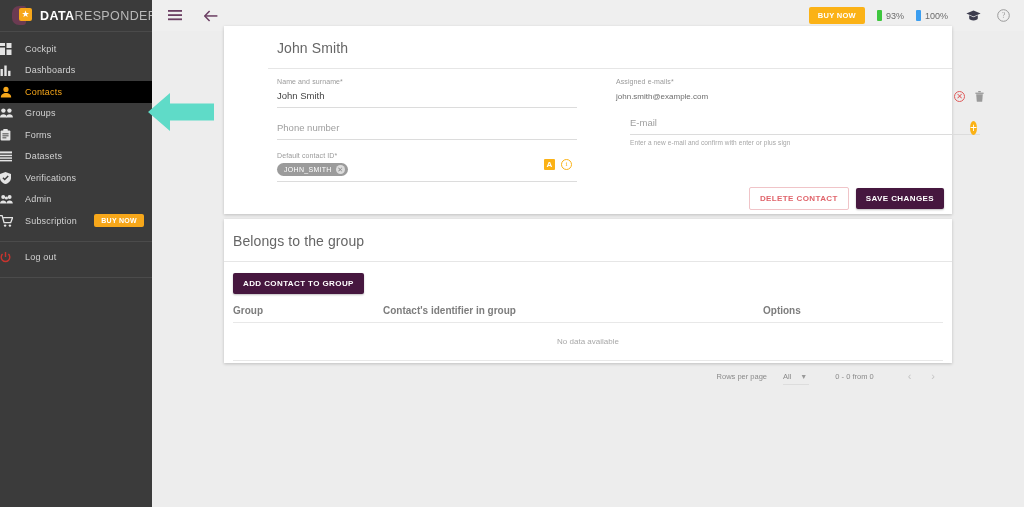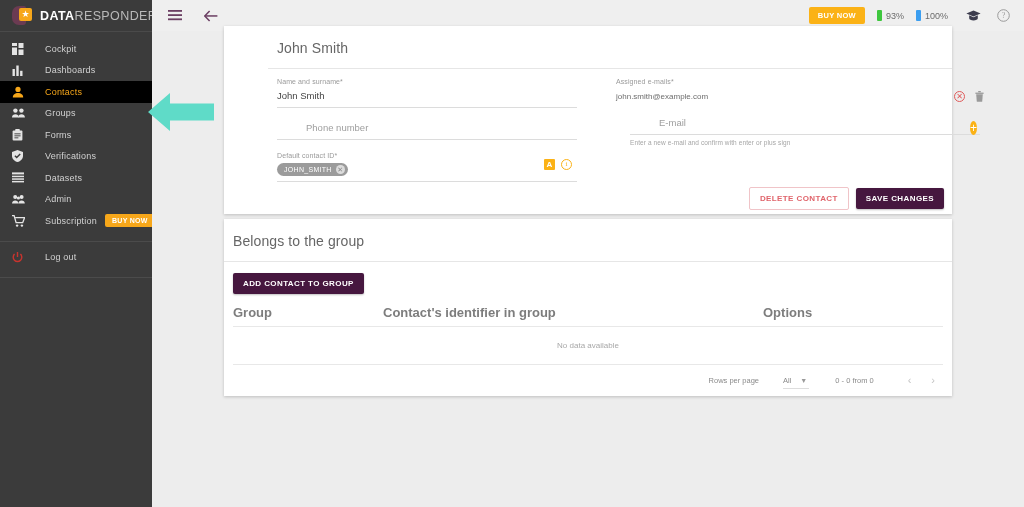--- a/index.html
+++ b/index.html
@@ -34,24 +34,23 @@
     background: #f7a71a; border-radius: 2px;
     color: #fff; font-size: 9px; line-height: 13px; text-align: center;
   }
   .logo-text { font-size: 12.5px; letter-spacing: .4px; white-space: nowrap; }
   .logo-text b { color: #ffffff; font-weight: bold; }
   .logo-text span { color: #b9b9b9; font-weight: normal; }
 
   .nav { padding-top: 6px; }
   .nav-item {
     display: flex; align-items: center;
-    height: 21.5px; padding-left: 12px;
+    height: 21.5px; 
     font-size: 9px; color: #d2d2d2; letter-spacing: .2px;
     position: relative;
-    gap: 8px;
   }
   .nav-item.active { background: #000000; color: #f7a71a; }
   .nav-item.active .nav-ico { color: #f7a71a; }
   .nav-ico {
     width: 17px; flex: none; display: flex; align-items: center;
     color: #e4e4e4; margin-right: 8px;
   }
   .nav-label { flex: 1; }
   .buy-pill {
     background: #f7a71a; color: #fff; font-size: 7px; font-weight: bold;
@@ -90,33 +89,33 @@
     background: #ededed;
   }
 
   
   .card {
     position: absolute;
     background: #ffffff;
     box-shadow: 0 1px 3px rgba(0,0,0,.20);
   }
   #card-contact { left: 72px; top: -5px; width: 728px; height: 188px; padding-left: 44px; }
-  #card-group   { left: 72px; top: 188px; width: 728px; height: 177px; }
+  #card-group   { left: 72px; top: 188px; width: 728px; height: 144px; }
 
   .card-title {
     font-size: 14px; color: #666; font-weight: normal;
     padding: 14px 0 0 9px; letter-spacing: .1px;
   }
   .card-rule { height: 1px; background: #e6e6e6; margin-top: 12px; }
 
   .form-area { position: relative; padding: 0; }
   .fgroup { position: absolute; }
   .flabel { font-size: 7px; color: #9a9a9a; letter-spacing: .1px; }
   .fvalue { font-size: 9.5px; color: #454545; padding-top: 5px; }
-  .fplace { font-size: 9.5px; color: #9e9e9e; padding-top: 5px; margin-left: 29px; }
+  .fplace { font-size: 9.5px; color: #9e9e9e; padding-top: 5px; }
   .fline { height: 1px; background: #dcdcdc; margin-top: 6px; }
   .fhelp { font-size: 6.5px; color: #a5a5a5; padding-top: 4px; letter-spacing: .1px; }
 
   .chip {
     display: inline-flex; align-items: center;
     background: #9b9b9b; color: #fff;
     font-size: 7px; letter-spacing: .3px;
     height: 13px; padding: 0 3px 0 7px; border-radius: 7px;
   }
   .chip-x {
@@ -146,25 +145,25 @@
 
   .btn {
     font-size: 8px; font-weight: bold; letter-spacing: .4px;
     padding: 6px 10px; border-radius: 2px; display: inline-block;
     text-align: center;
   }
   .btn-outline-danger { color: #e0646b; background: #fff; border: 1px solid #f0c4c8; }
   .btn-purple { color: #fff; background: #46173f; box-shadow: 0 1px 2px rgba(0,0,0,.25); }
 
   
-  .thead { display: flex; font-size: 13px; color: #7d7d7d; font-weight: bold; }
+  .thead { display: flex; font-size: 10px; color: #7d7d7d; font-weight: bold; }
   .trule { height: 1px; background: #e8e8e8; }
   .tempty { text-align: center; font-size: 8px; color: #a8a8a8; padding: 14px 0; }
   .tfoot { display: flex; align-items: center; justify-content: flex-end; font-size: 7.5px; color: #8a8a8a; }
-  .rpp-sel { display: flex; align-items: center; margin-left: 24px; }
+  .rpp-sel { display: flex; align-items: center; margin-left: 16px; }
   .rpp-line { width: 26px; height: 1px; background: #ddd; position: absolute; bottom: -4px; left: 0; }
   .chev { color: #c4c4c4; font-size: 11px; }
 
   
   #arrow {
     position: absolute; left: 148px; top: 91px;
     width: 66px; height: 42px;
   }
 </style>
 </head>
@@ -237,38 +236,38 @@
               <rect x="2.4" y="4.4" width="6.2" height="0.9" fill="#3b3b3b"></rect>
               <rect x="2.4" y="6.4" width="6.2" height="0.9" fill="#3b3b3b"></rect>
               <rect x="2.4" y="8.4" width="4" height="0.9" fill="#3b3b3b"></rect>
             </svg>
         </span>
         <span class="nav-label">Forms</span>
       </div>
 
       <div class="nav-item">
         <span class="nav-ico">
-          <svg width="11" height="12" viewBox="0 0 11 12">
-              <path d="M5.5 0 L11 2 V6 C11 9 8.5 11.3 5.5 12 C2.5 11.3 0 9 0 6 V2 Z" fill="currentColor"></path>
-              <path d="M2.9 5.8 L4.7 7.6 L8.2 3.9" stroke="#3b3b3b" stroke-width="1.4" fill="none"></path>
-            </svg>
-        </span>
-        <span class="nav-label">Verifications</span>
-      </div>
-
-      <div class="nav-item">
-        <span class="nav-ico">
           <svg width="12" height="11" viewBox="0 0 12 11">
               <rect x="0" y="0.4" width="12" height="2" fill="currentColor"></rect>
               <rect x="0" y="3.7" width="12" height="1.5" fill="currentColor"></rect>
               <rect x="0" y="6.3" width="12" height="1.5" fill="currentColor"></rect>
               <rect x="0" y="8.9" width="12" height="1.5" fill="currentColor"></rect>
             </svg>
         </span>
         <span class="nav-label">Datasets</span>
+      </div>
+
+      <div class="nav-item">
+        <span class="nav-ico">
+          <svg width="11" height="12" viewBox="0 0 11 12">
+              <path d="M5.5 0 L11 2 V6 C11 9 8.5 11.3 5.5 12 C2.5 11.3 0 9 0 6 V2 Z" fill="currentColor"></path>
+              <path d="M2.9 5.8 L4.7 7.6 L8.2 3.9" stroke="#3b3b3b" stroke-width="1.4" fill="none"></path>
+            </svg>
+        </span>
+        <span class="nav-label">Verifications</span>
       </div>
 
       <div class="nav-item">
         <span class="nav-ico">
           <svg width="13" height="12" viewBox="0 0 13 12">
               <circle cx="3.2" cy="4.1" r="2" fill="currentColor"></circle>
               <circle cx="9.6" cy="4.1" r="2" fill="currentColor"></circle>
               <circle cx="6.4" cy="5" r="1.6" fill="currentColor"></circle>
               <path d="M0 10.6c0-2 1.4-3 3.2-3s3.2 1 3.2 3z" fill="currentColor"></path>
               <path d="M6.4 10.6c0-2 1.4-3 3.2-3s3.2 1 3.2 3z" fill="currentColor"></path>

